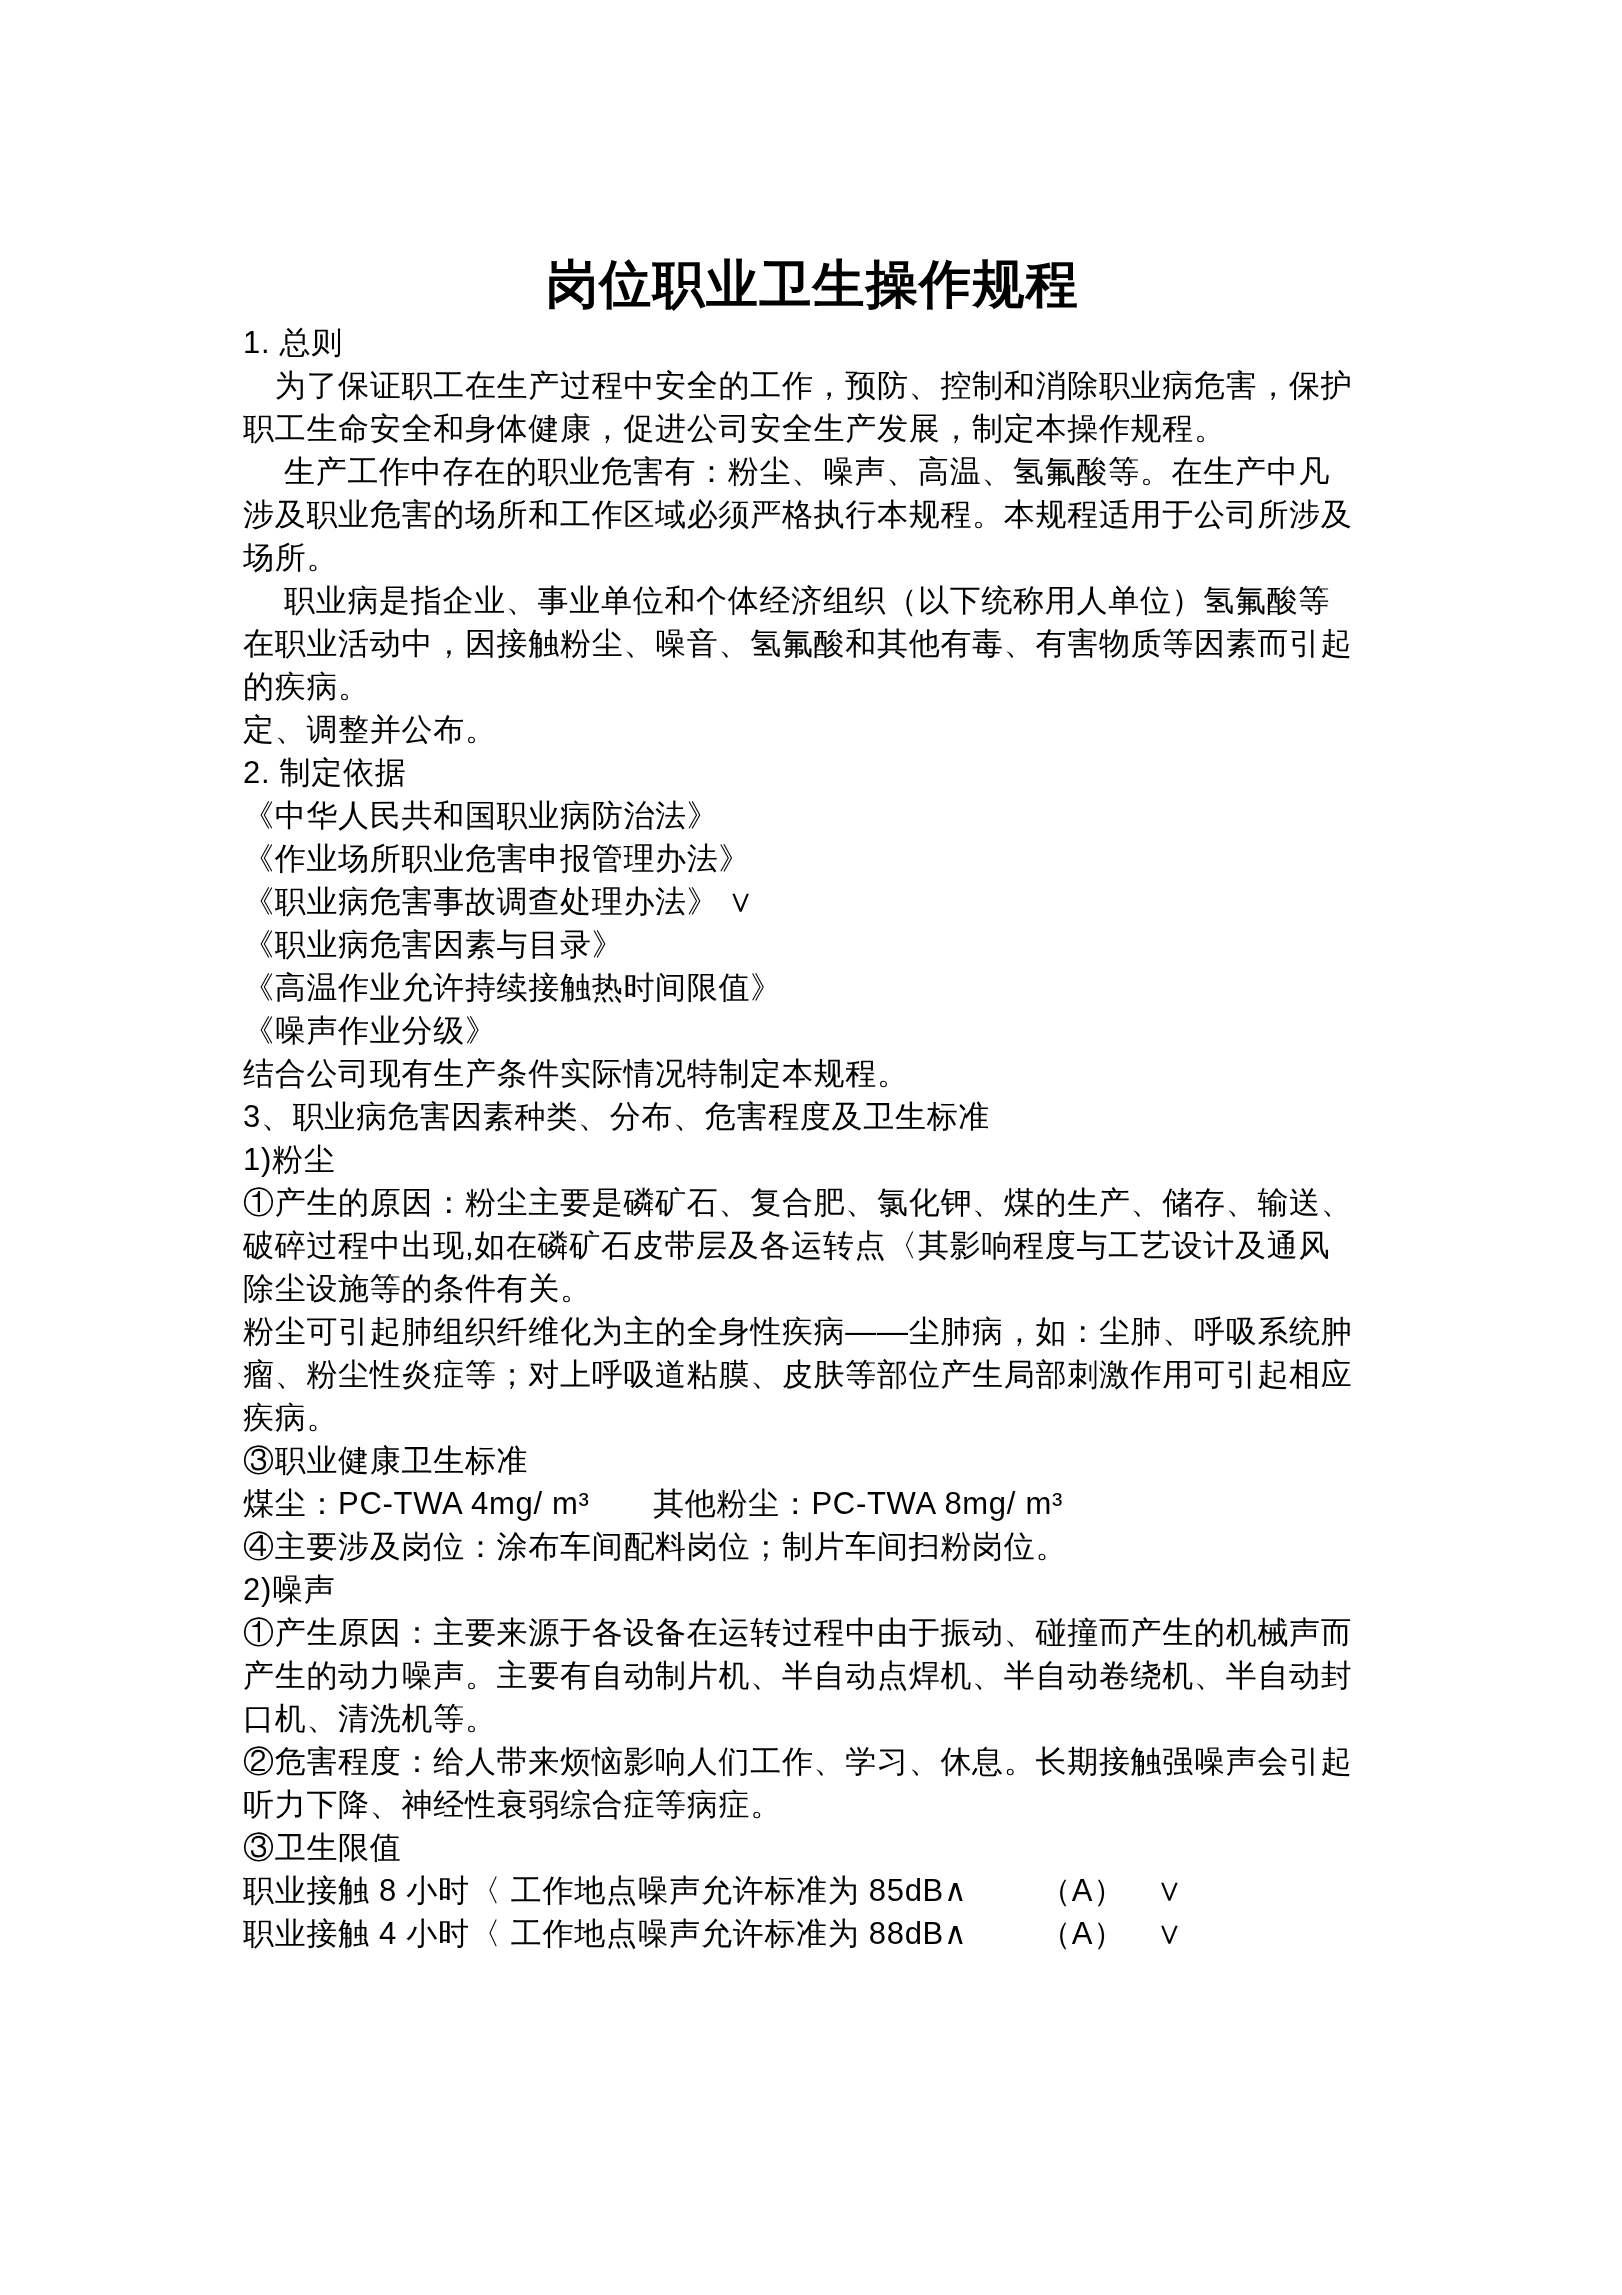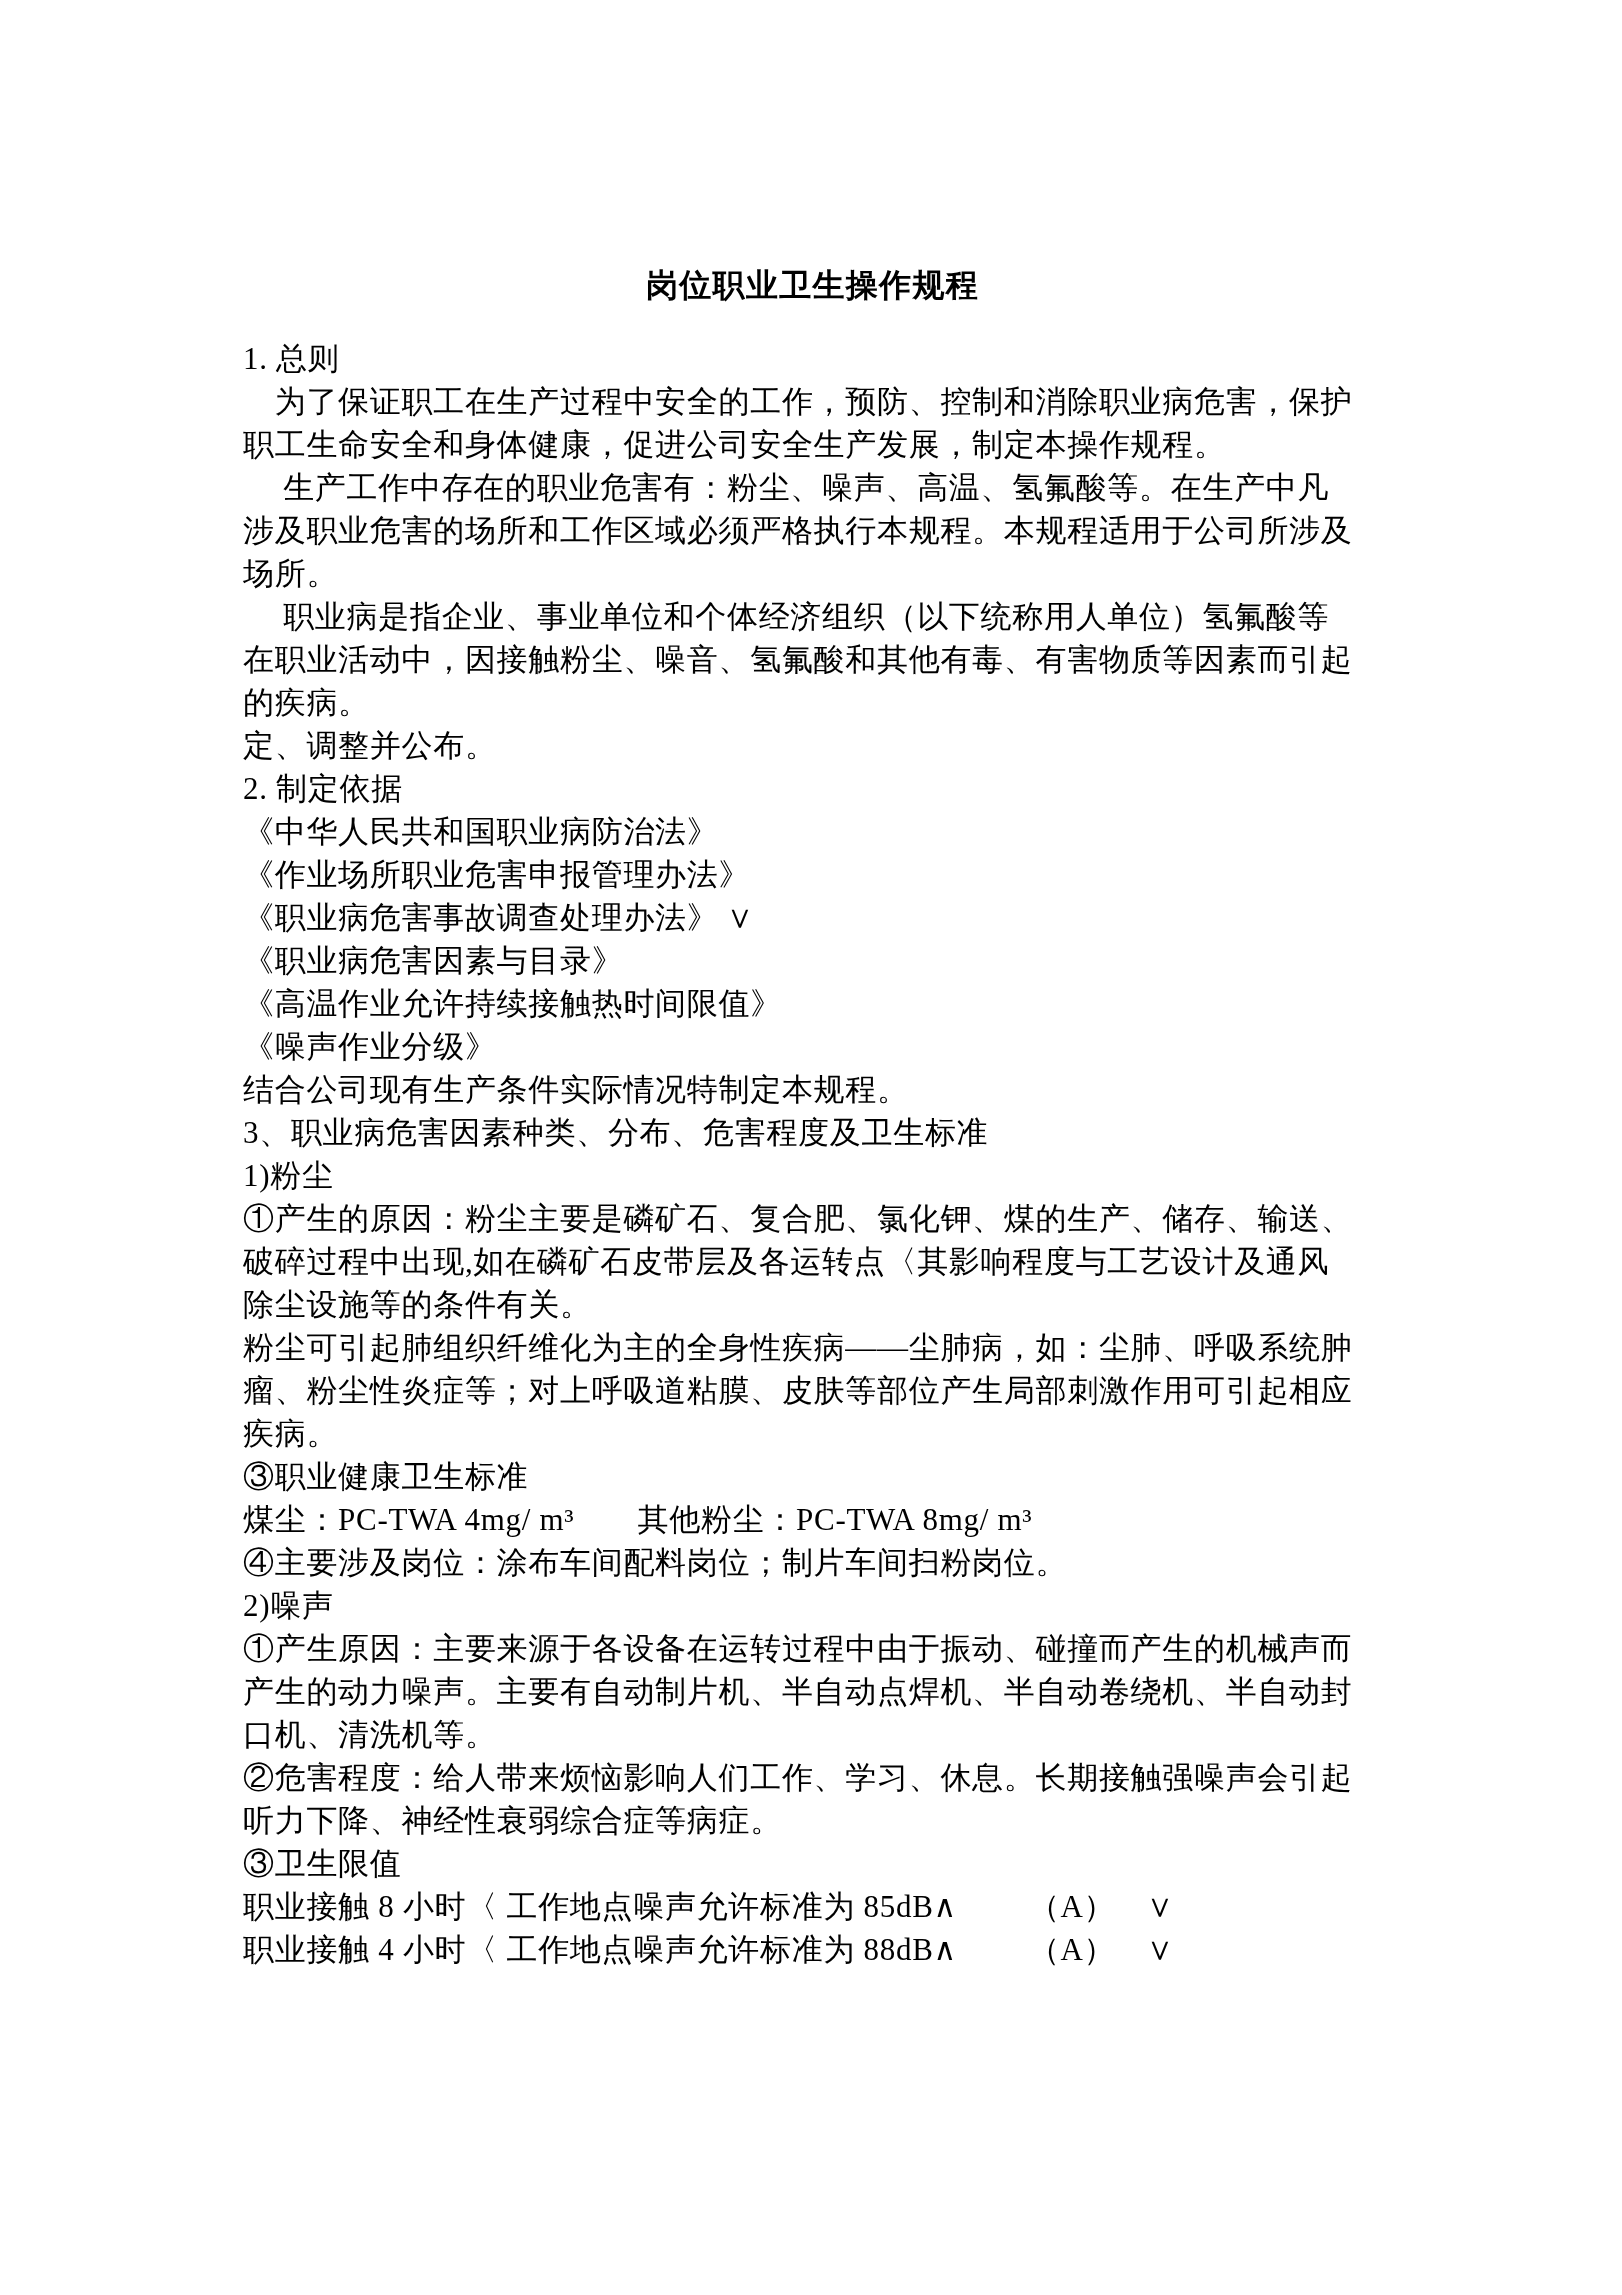--- a/index.html
+++ b/index.html
@@ -17,29 +17,29 @@
   }
   .doc {
     position: absolute;
     left: 243px;
     top: 257px;
     width: 1139px;
   }
   .title {
     font-family: "Liberation Serif", "DejaVu Serif", serif;
     font-weight: bold;
-    font-size: 32px;
+    font-size: 52px;
     line-height: 56px;
     letter-spacing: 1.3px;
     text-align: center;
-    margin: 0 0 24px 0;
+    margin: 0 0 8px 0;
     white-space: pre;
   }
   .line {
-    font-family: Liberation Serif, serif;
+    font-family: Liberation Sans, sans-serif;
     font-size: 31px;
     line-height: 43px;
     letter-spacing: 0.7px;
     white-space: pre;
   }
 </style>
 </head>
 <body>
 
 <div class="page">

